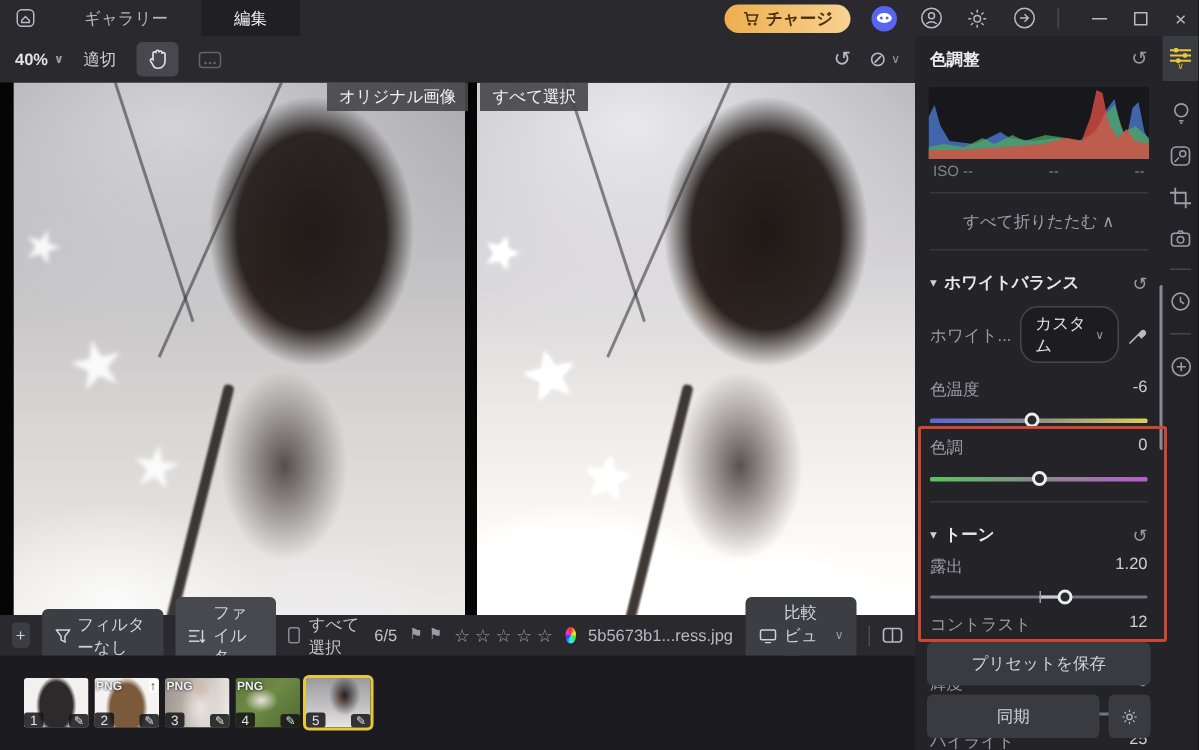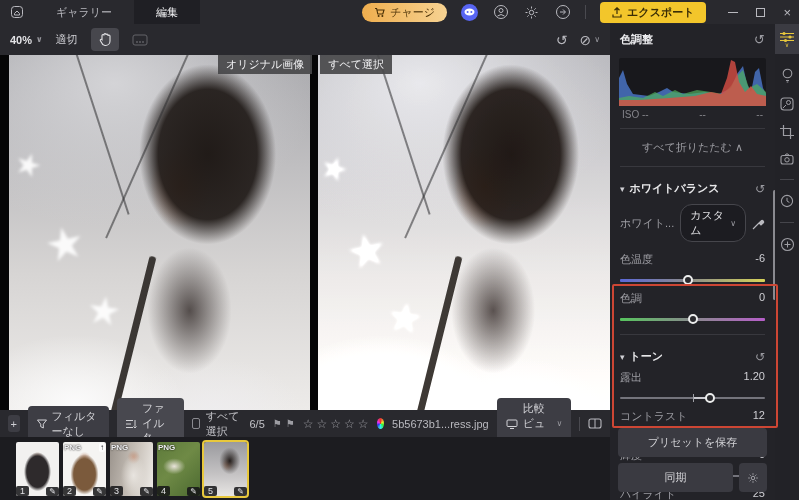--- a/index.html
+++ b/index.html
@@ -7,21 +7,21 @@
     font-family:"Liberation Sans","DejaVu Sans",sans-serif; }
   .app { position:relative; width:799px; height:500px; background:#29292e; color:#d6d6da; font-size:11px; }
 
   
   .titlebar { position:absolute; left:0; top:0; width:799px; height:24px; background:#29292e; display:flex; align-items:center; }
   .home-btn { width:34px; display:flex; justify-content:center; align-items:center; height:24px; }
   .tab { padding:0 22px; height:24px; display:flex; align-items:center; color:#b9b9bf; }
   .tab.active { background:#1f1f24; color:#f0f0f2; }
   .tb-right { margin-left:auto; display:flex; align-items:center; gap:14px; padding-right:8px; }
   .charge-btn { display:flex; align-items:center; gap:5px; padding:2px 12px; border-radius:10px;
-    background:linear-gradient(90deg,#efae4e,#f6d292); color:#4a3006; font-weight:normal; }
+    background:linear-gradient(90deg,#efae4e,#f6d292); color:#4a3006; font-weight:bold; }
   .circ-icon { width:17px; height:17px; border-radius:50%; display:flex; align-items:center; justify-content:center; color:#b9b9bf; }
   .discord { background:#5865f2; color:#fff; }
   .vsep { width:1px; height:14px; background:#4a4a50; }
   .export-btn { display:flex; align-items:center; gap:5px; padding:3px 12px; border-radius:4px;
     background:#f3c62b; color:#3a2d05; font-weight:bold; }
   .winctl { display:flex; align-items:center; gap:18px; margin-left:8px; color:#b9b9bf; }
   .win-min { width:10px; height:1px; background:#b9b9bf; display:inline-block; }
   .win-max { width:9px; height:9px; border:1px solid #b9b9bf; display:inline-block; }
 
   
@@ -113,21 +113,21 @@
   .bb-stars { display:flex; gap:3px; color:#9d9da3; font-size:12px; }
   .color-wheel { width:11px; height:11px; border-radius:50%;
     background:conic-gradient(#e33,#ee3,#3e3,#3ee,#33e,#e3e,#e33); }
   .bb-filename { color:#b9b9bf; }
   .compare-btn { display:flex; align-items:center; gap:5px; background:#3d3d44; border-radius:4px; padding:3px 9px; color:#d3d3d7; }
   .split-btn { color:#b9b9bf; display:flex; align-items:center; }
 
   
   .filmstrip { position:absolute; left:0; top:437px; width:610px; height:63px; background:#1c1c20;
     display:flex; align-items:center; gap:4px; padding:0 16px; }
-  .thumb { position:relative; width:43px; height:54px; border-radius:2px; overflow:hidden; flex:none;padding-left:43px; }
+  .thumb { position:relative; width:43px; height:33px; border-radius:2px; overflow:hidden; flex:none;padding-left:43px; }
   .thumb.selected { outline:2px solid #e8c83c; }
   .th-num { position:absolute; left:0; bottom:0; background:rgba(20,20,22,.85); color:#e3e3e6;
     font-size:9px; padding:0 4px; border-radius:2px; }
   .th-edit { position:absolute; right:0; bottom:0; background:rgba(20,20,22,.85); color:#e3e3e6;
     font-size:8px; padding:0 3px; border-radius:2px; }
   .th-png { position:absolute; left:1px; top:1px; color:#efeff2; font-size:8px; font-weight:bold;
     text-shadow:0 0 2px #000; }
   .th-up { position:absolute; right:1px; top:1px; color:#2a2a2e; font-size:8px; background:rgba(255,255,255,.8);
     border-radius:2px; padding:0 1px; }
   .t1 { background:radial-gradient(18px 26px at 50% 55%, #2e2a2c 0%, #2e2a2c 60%, rgba(46,42,44,0) 75%),
@@ -194,28 +194,20 @@
             </g>
           </svg>
       </div>
       <div class="circ-icon">
         <svg width="16" height="16" viewBox="0 0 16 16">
             <circle cx="8" cy="8" r="6.5" fill="none" stroke="#b9b9bf"></circle>
             <path d="M5 8 h5 M8 5.5 L10.5 8 L8 10.5" fill="none" stroke="#b9b9bf"></path>
           </svg>
       </div>
       <div class="vsep"></div>
-      <div class="export-btn">
-        <span>
-          <svg width="10" height="11" viewBox="0 0 10 11">
-              <path d="M5 7 V1 M2.5 3.2 L5 .8 L7.5 3.2 M1 7.5 v2.5 h8 v-2.5" fill="none" stroke="#3a2d05" stroke-width="1.2"></path>
-            </svg>
-        </span>
-        <span>エクスポート</span>
-      </div>
       <div class="winctl">
         <span class="win-min"></span>
         <span class="win-max"></span>
         <span style="font-size:13px;">×</span>
       </div>
     </div>
   </div>
 
   <div class="toolbar">
     <div class="zoom-ctl">

